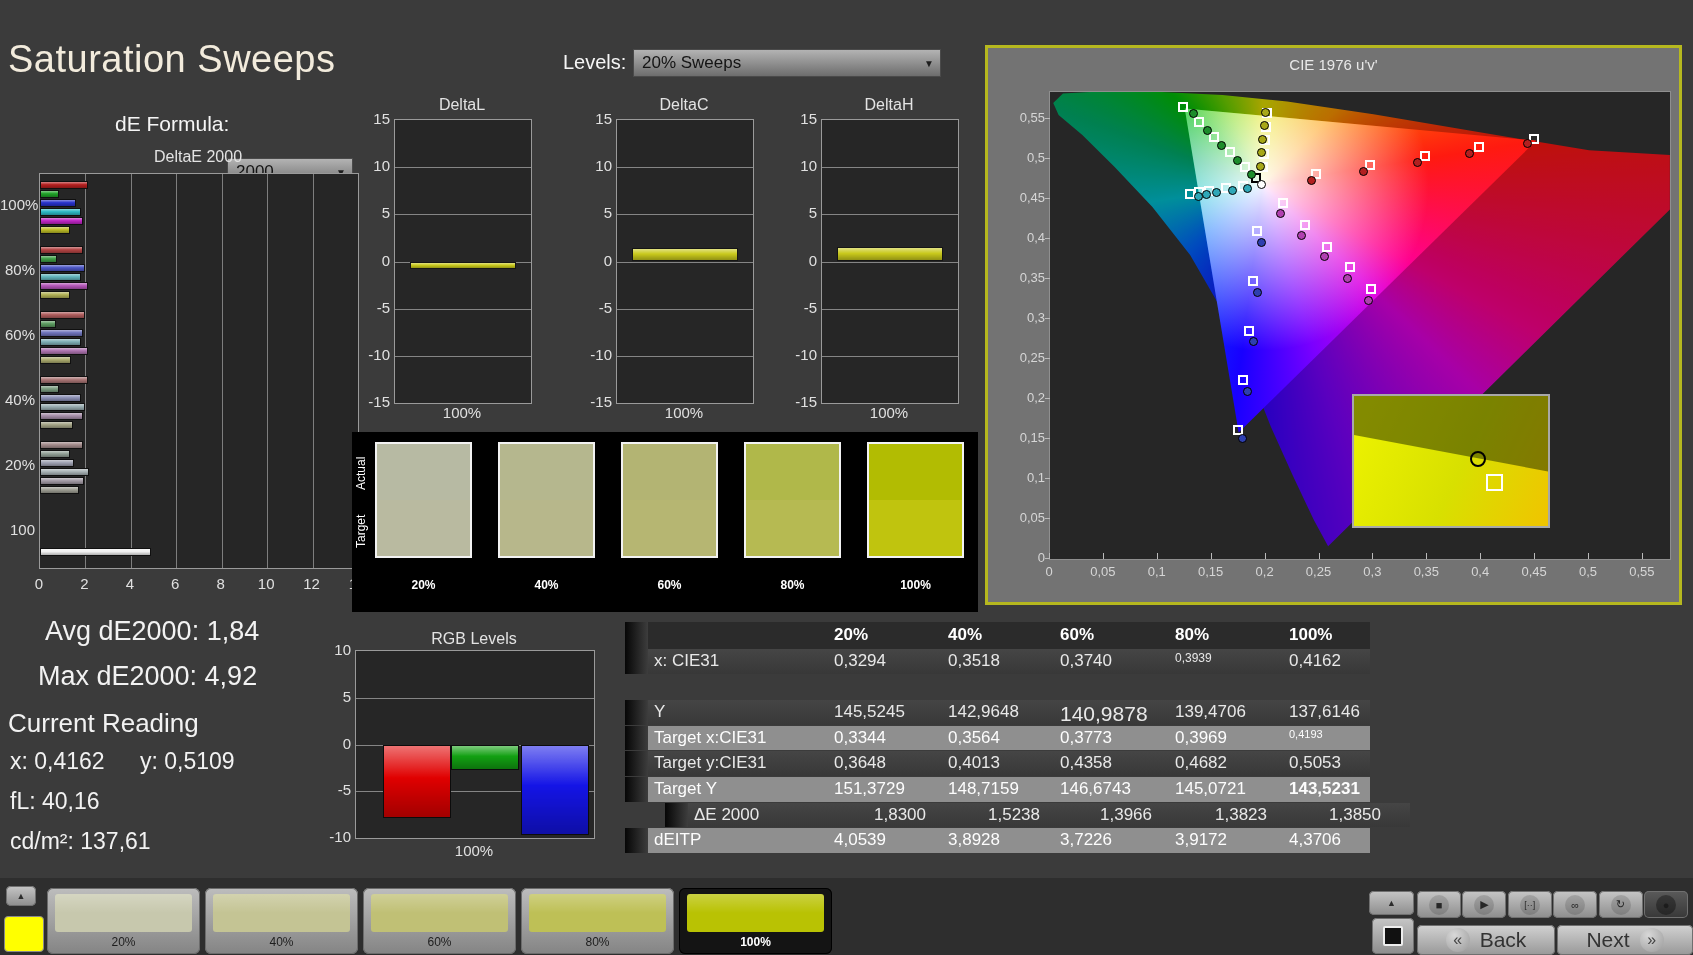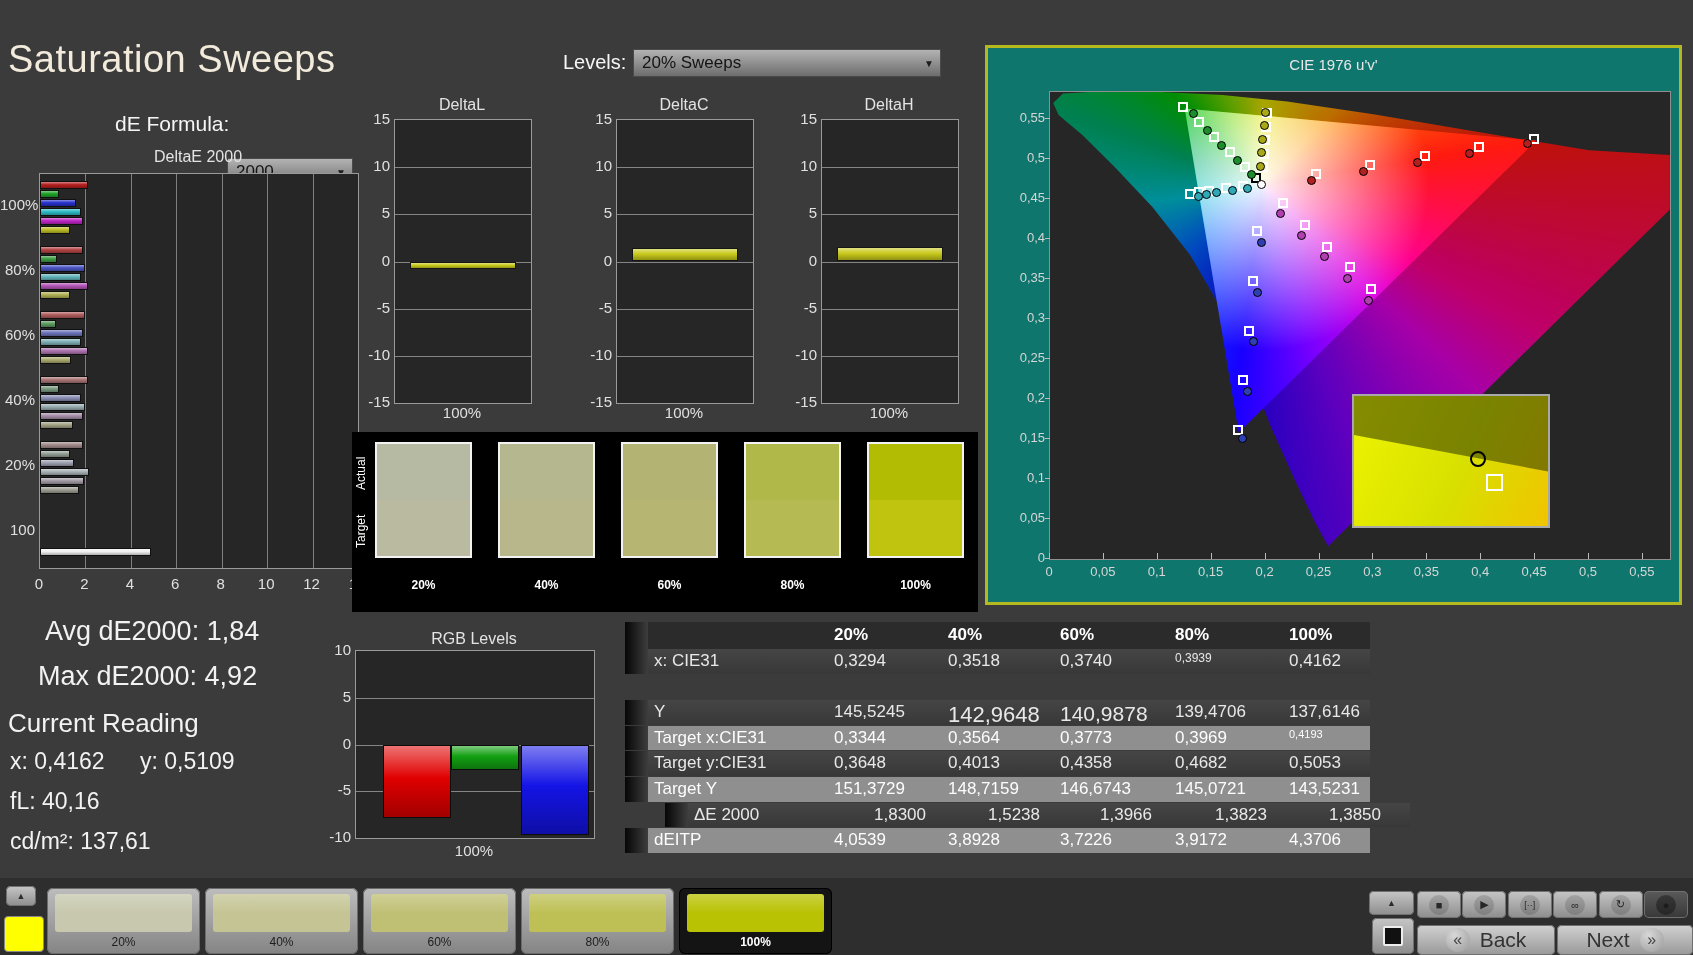--- a/index.html
+++ b/index.html
@@ -11,21 +11,21 @@
   .dd{display:flex;align-items:center;background:linear-gradient(#b3b3b3,#6d6d6d);
       border:1px solid #4a4a4a;color:#141414;box-sizing:border-box;}
   .dd-text{flex:1;padding-left:8px;font-size:17px;white-space:nowrap;overflow:hidden;}
   .dd-arrow{width:22px;font-size:10px;color:#1d1d1d;text-align:center;}
   .stat-big{font-size:27px;color:#f2f2f2;}
   .stat-med{font-size:26px;color:#f2f2f2;}
   .stat-val{font-size:23px;color:#f2f2f2;}
   #swatch-panel{left:352px;top:432px;width:626px;height:180px;background:#000;}
   .rot-label{position:absolute;left:2px;width:16px;color:#fff;font-size:12px;
              writing-mode:vertical-rl;transform:rotate(180deg);text-align:center;}
-  #cie-panel{left:985px;top:45px;width:691px;height:554px;border:3px solid #b6b81f;background:#0f766e;}
+  #cie-panel{left:985px;top:45px;width:691px;height:554px;border:3px solid #b6b81f;background:#737373;}
   .cie-plot{position:absolute;left:61px;top:43px;width:620px;height:467px;background:#262626;
             border:1px solid #8f8f8f;overflow:hidden;}
   .cie-layer{position:absolute;inset:0;}
   .cie-horseshoe{background:conic-gradient(from 3deg at 34.3% 19.8%, #e8e400 0deg, #ff9800 42deg,
      #ff1a10 78deg, #ff0090 115deg, #e000e0 131deg, #7a00ff 160deg, #1800ff 184deg, #0068ff 225deg,
      #00c4d4 258deg, #00b070 287deg, #00c010 311deg, #77d800 333deg, #e8e400 357deg);
      filter:brightness(.72) saturate(1.05);}
   .cie-triangle{background:radial-gradient(circle at 34.3% 19.8%, rgba(255,255,255,.95) 0%, rgba(255,255,255,0) 30%),
      conic-gradient(from 3deg at 34.3% 19.8%, #e8e400 0deg, #ff9800 42deg, #ff1a10 78deg, #ff0090 115deg,
      #e000e0 131deg, #7a00ff 160deg, #1800ff 184deg, #0068ff 225deg, #00c4d4 258deg, #00b070 287deg,
@@ -259,21 +259,21 @@
         <div style="position: absolute; left: 209px; top: 2px; font-size: 17px; color: rgb(232, 232, 232);">0,3294</div>
         <div style="position: absolute; left: 323px; top: 2px; font-size: 17px; color: rgb(232, 232, 232);">0,3518</div>
         <div style="position: absolute; left: 435px; top: 2px; font-size: 17px; color: rgb(232, 232, 232);">0,3740</div>
         <div style="position: absolute; left: 550px; top: 2px; font-size: 12px; color: rgb(232, 232, 232);">0,3939</div>
         <div style="position: absolute; left: 664px; top: 2px; font-size: 17px; color: rgb(232, 232, 232);">0,4162</div>
       </div>
       <div style="position: absolute; left: 0px; top: 78.2px; width: 745px; height: 24.6px; background: linear-gradient(rgb(69, 69, 69), rgb(56, 56, 56));">
         <div style="position: absolute; left: 0px; top: 0px; width: 23px; height: 100%; background: linear-gradient(to right, rgb(6, 6, 6), rgb(61, 61, 61));"></div>
         <div style="position: absolute; left: 29px; top: 2px; font-size: 17px; color: rgb(232, 232, 232);">Y</div>
         <div style="position: absolute; left: 209px; top: 2px; font-size: 17px; color: rgb(232, 232, 232);">145,5245</div>
-        <div style="position: absolute; left: 323px; top: 2px; font-size: 22px; color: rgb(232, 232, 232);">142,9648</div>
+        <div style="position: absolute; left: 323px; top: 2px; font-size: 17px; color: rgb(232, 232, 232);">142,9648</div>
         <div style="position: absolute; left: 435px; top: 2px; font-size: 21px; color: rgb(232, 232, 232);">140,9878</div>
         <div style="position: absolute; left: 550px; top: 2px; font-size: 17px; color: rgb(232, 232, 232);">139,4706</div>
         <div style="position: absolute; left: 664px; top: 2px; font-size: 17px; color: rgb(232, 232, 232);">137,6146</div>
       </div>
       <div style="position: absolute; left: 0px; top: 103.8px; width: 745px; height: 24.6px; background: rgb(143, 143, 143);">
         <div style="position: absolute; left: 0px; top: 0px; width: 23px; height: 100%; background: linear-gradient(to right, rgb(6, 6, 6), rgb(61, 61, 61));"></div>
         <div style="position: absolute; left: 29px; top: 2px; font-size: 17px; color: rgb(253, 253, 253);">Target x:CIE31</div>
         <div style="position: absolute; left: 209px; top: 2px; font-size: 17px; color: rgb(253, 253, 253);">0,3344</div>
         <div style="position: absolute; left: 323px; top: 2px; font-size: 17px; color: rgb(253, 253, 253);">0,3564</div>
         <div style="position: absolute; left: 435px; top: 2px; font-size: 17px; color: rgb(253, 253, 253);">0,3773</div>
@@ -289,21 +289,21 @@
         <div style="position: absolute; left: 550px; top: 2px; font-size: 17px; color: rgb(232, 232, 232);">0,4682</div>
         <div style="position: absolute; left: 664px; top: 2px; font-size: 17px; color: rgb(232, 232, 232);">0,5053</div>
       </div>
       <div style="position: absolute; left: 0px; top: 155px; width: 745px; height: 24.6px; background: rgb(143, 143, 143);">
         <div style="position: absolute; left: 0px; top: 0px; width: 23px; height: 100%; background: linear-gradient(to right, rgb(6, 6, 6), rgb(61, 61, 61));"></div>
         <div style="position: absolute; left: 29px; top: 2px; font-size: 17px; color: rgb(253, 253, 253);">Target Y</div>
         <div style="position: absolute; left: 209px; top: 2px; font-size: 17px; color: rgb(253, 253, 253);">151,3729</div>
         <div style="position: absolute; left: 323px; top: 2px; font-size: 17px; color: rgb(253, 253, 253);">148,7159</div>
         <div style="position: absolute; left: 435px; top: 2px; font-size: 17px; color: rgb(253, 253, 253);">146,6743</div>
         <div style="position: absolute; left: 550px; top: 2px; font-size: 17px; color: rgb(253, 253, 253);">145,0721</div>
-        <div style="position: absolute; left: 664px; top: 2px; font-size: 17px; color: rgb(253, 253, 253);">143,5231</div>
+        <div style="position: absolute; left: 664px; top: 2px; font-size: 17px; color: rgb(253, 253, 253); font-weight: bold;">143,5231</div>
       </div>
       <div style="position: absolute; left: 0px; top: 180.6px; width: 745px; height: 24.6px; background: linear-gradient(rgb(69, 69, 69), rgb(56, 56, 56)); margin-left: 40px;">
         <div style="position: absolute; left: 0px; top: 0px; width: 23px; height: 100%; background: linear-gradient(to right, rgb(6, 6, 6), rgb(61, 61, 61));"></div>
         <div style="position: absolute; left: 29px; top: 2px; font-size: 17px; color: rgb(232, 232, 232);">ΔE 2000</div>
         <div style="position: absolute; left: 209px; top: 2px; font-size: 17px; color: rgb(232, 232, 232);">1,8300</div>
         <div style="position: absolute; left: 323px; top: 2px; font-size: 17px; color: rgb(232, 232, 232);">1,5238</div>
         <div style="position: absolute; left: 435px; top: 2px; font-size: 17px; color: rgb(232, 232, 232);">1,3966</div>
         <div style="position: absolute; left: 550px; top: 2px; font-size: 17px; color: rgb(232, 232, 232);">1,3823</div>
         <div style="position: absolute; left: 664px; top: 2px; font-size: 17px; color: rgb(232, 232, 232);">1,3850</div>
       </div>

